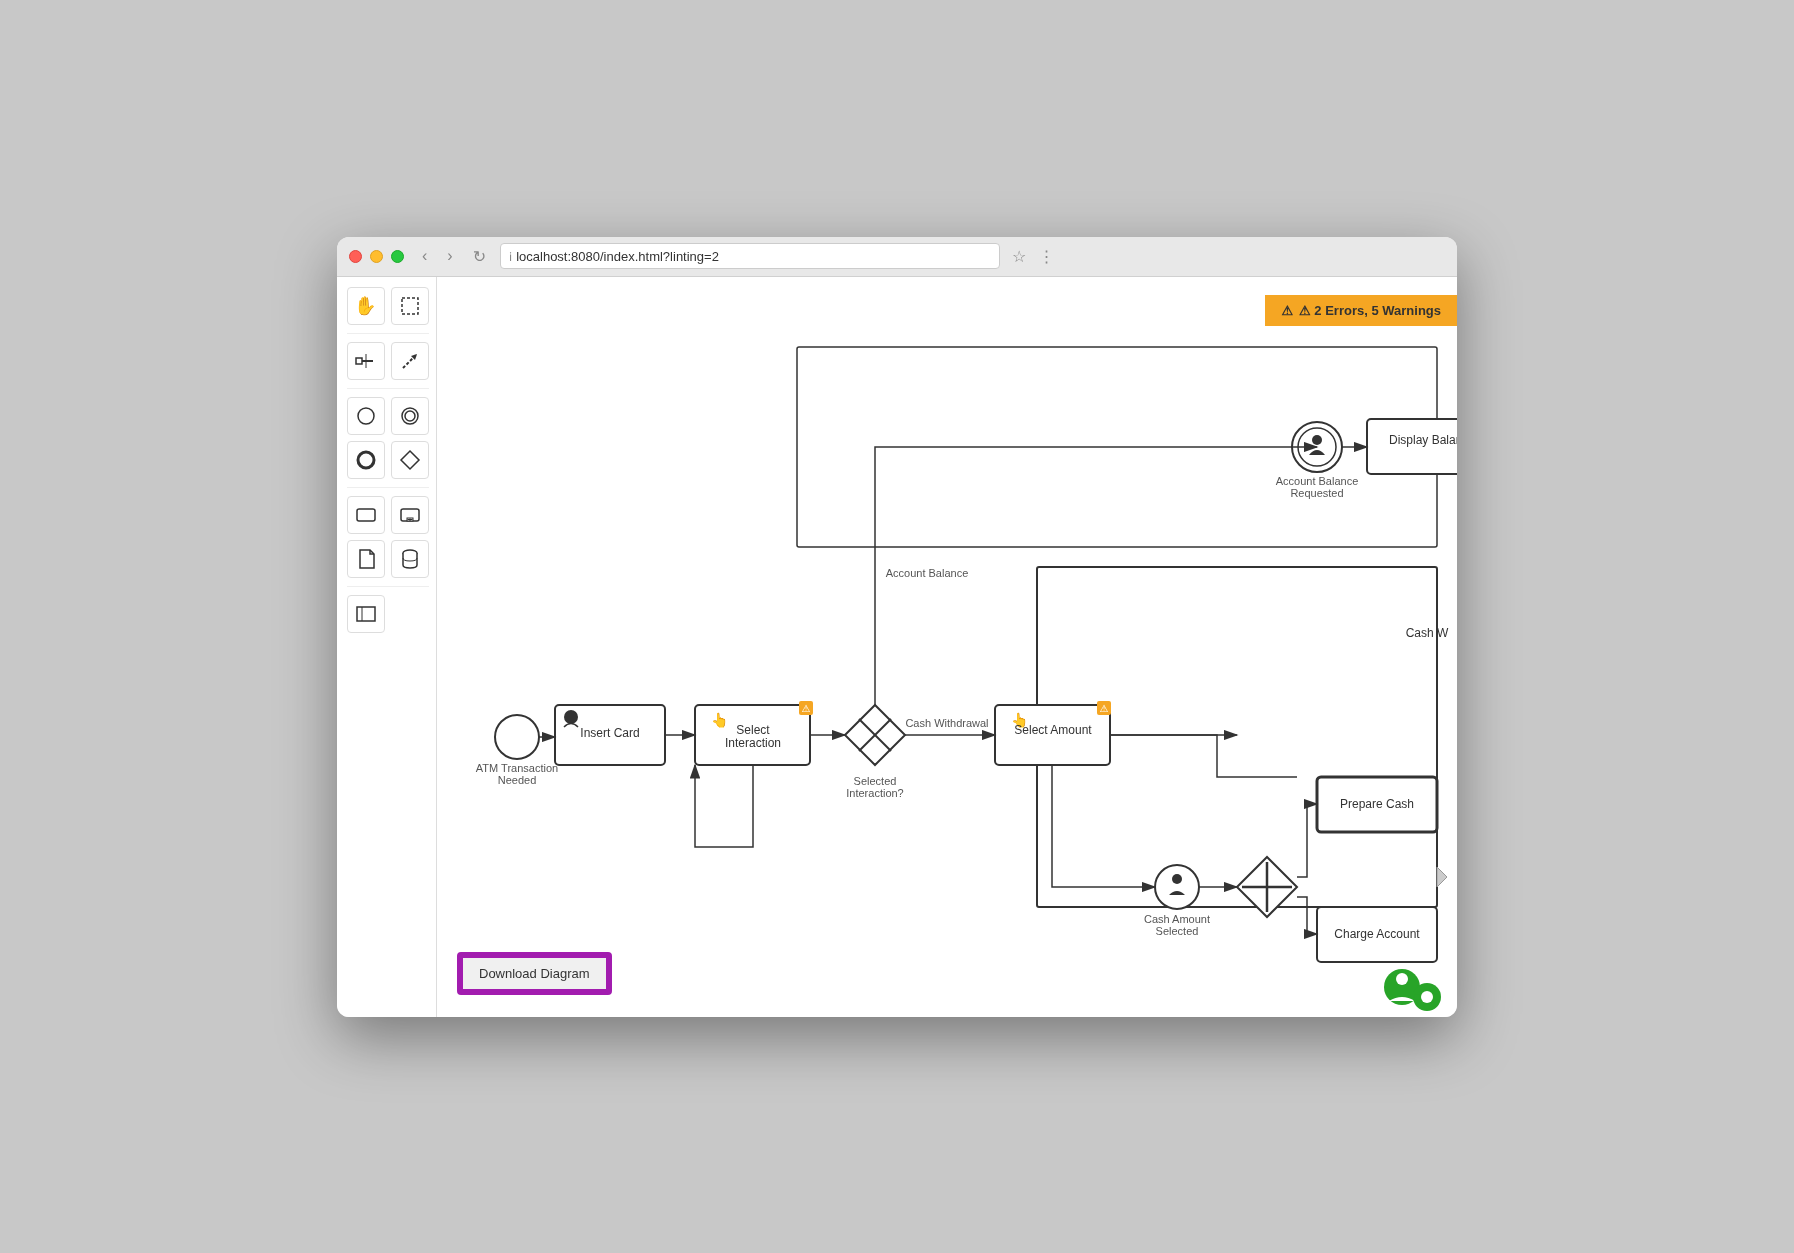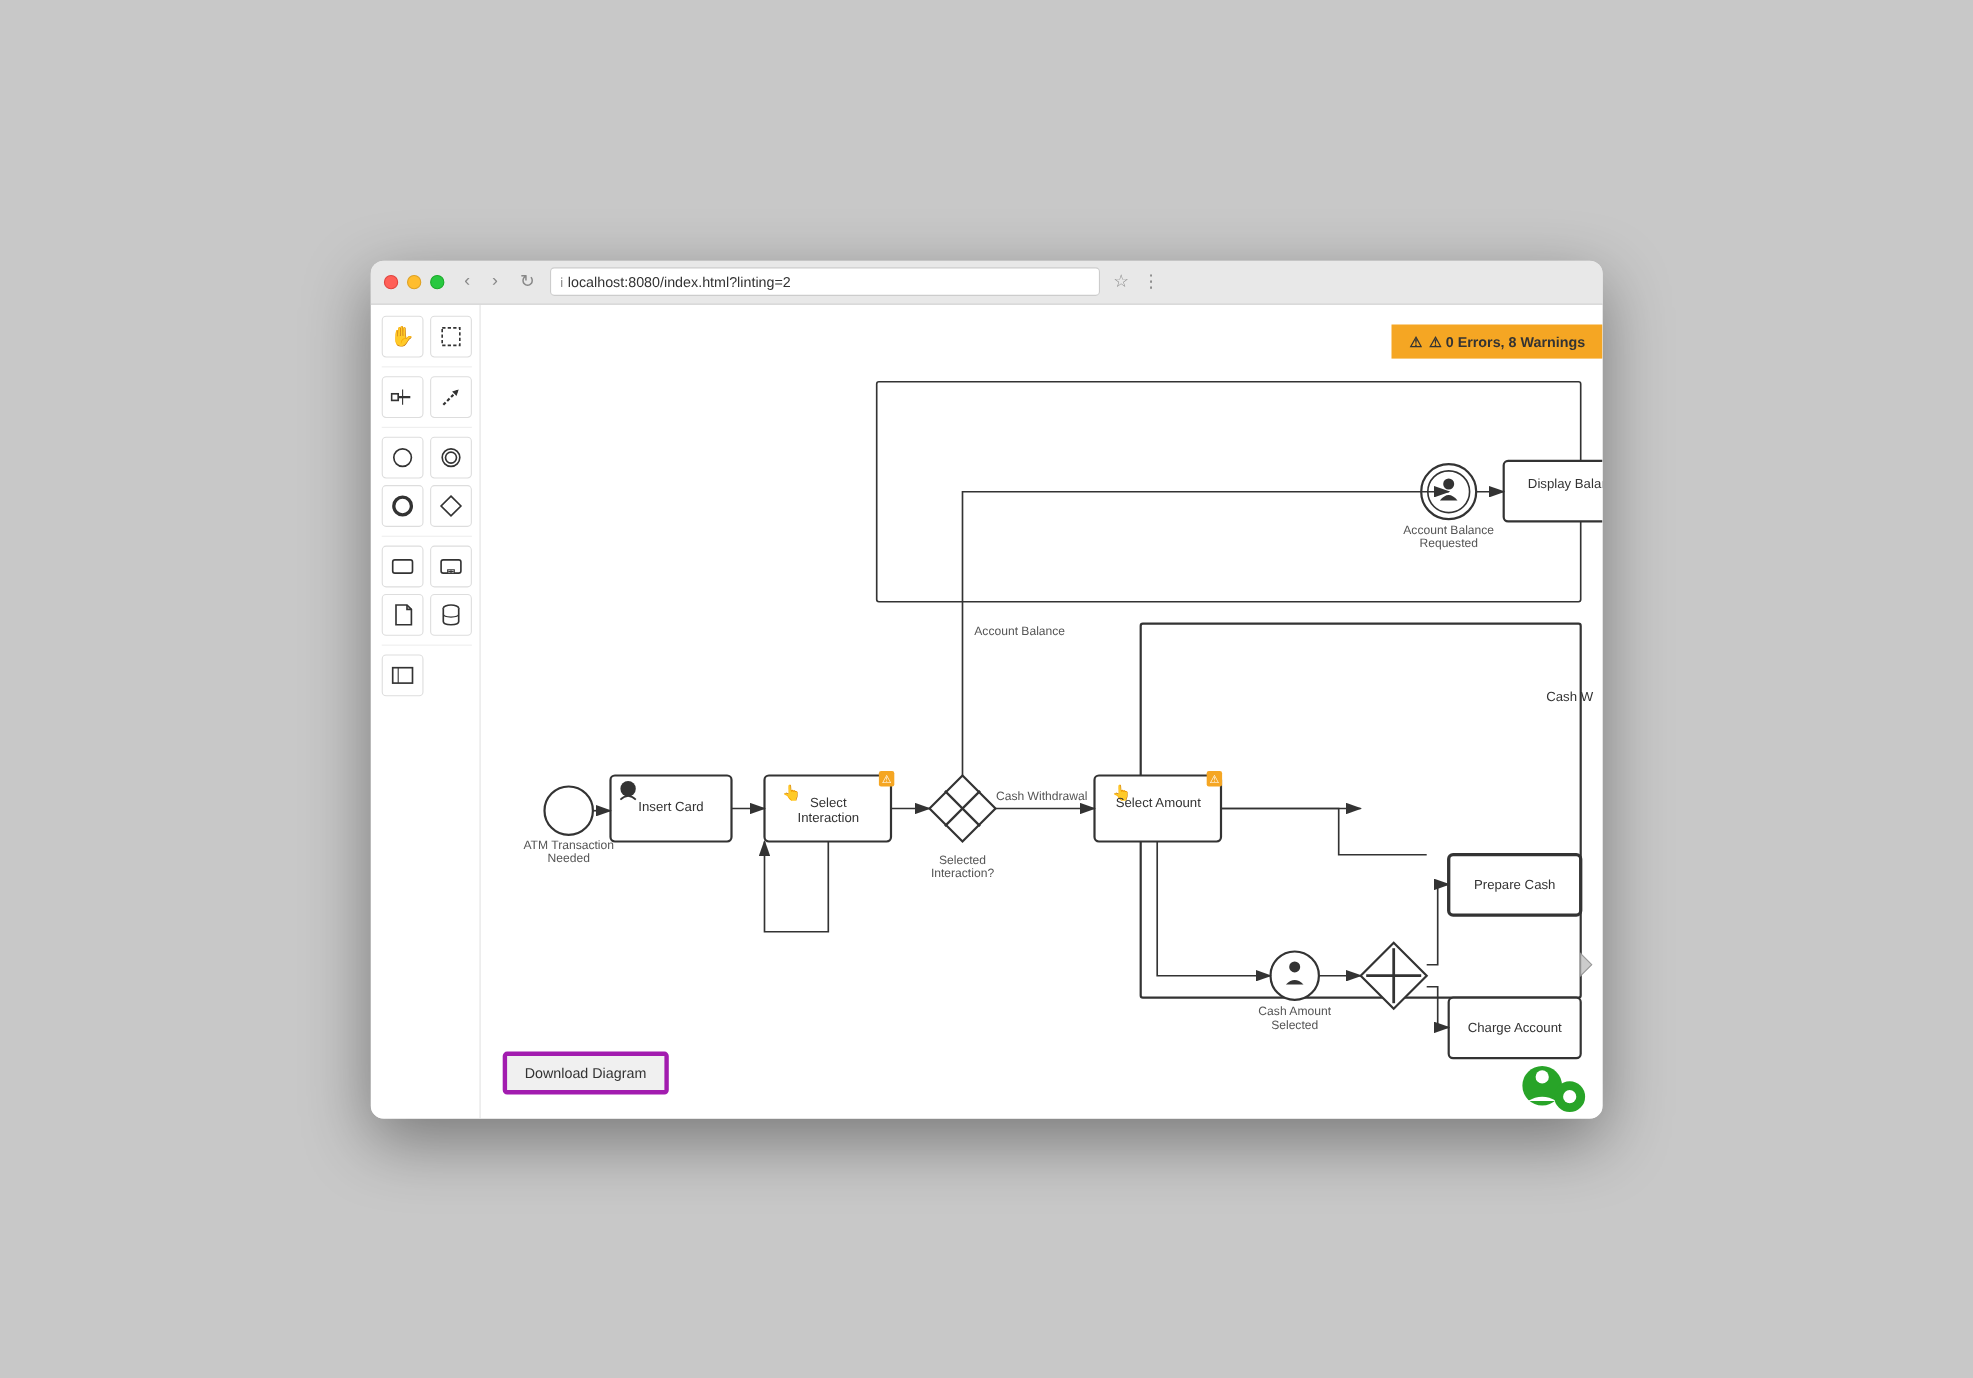--- a/index.html
+++ b/index.html
@@ -132,21 +132,21 @@
       display: flex;
       align-items: center;
       gap: 6px;
       z-index: 10;
     }
     .download-btn {
       position: absolute;
       bottom: 22px;
       left: 20px;
       background: #f0f0f0;
-      border: 4px solid #a21caf;
+      border: 6px solid #a21caf;
       border-radius: 4px;
       padding: 8px 16px;
       font-size: 13px;
       cursor: pointer;
       color: #333;
     }
     svg.bpmn-diagram {
       position: absolute;
       top: 0; left: 0;
       width: 100%;
@@ -267,21 +267,21 @@
             <rect x="2" y="4" width="18" height="14" fill="white" stroke="#333" stroke-width="1.5"></rect>
             <line x1="7" y1="4" x2="7" y2="18" stroke="#333" stroke-width="1"></line>
           </svg>
       </button>
     </div>
 
     <div class="canvas-area">
 
       <div class="warning-banner">
         <span>⚠</span>
-        <span>⚠ 0 Errors, 8 Warnings</span>
+        <span>⚠ 2 Errors, 5 Warnings</span>
       </div>
 
       <svg class="bpmn-diagram" viewBox="0 0 1020 720">
         <defs>
           <marker id="arrowhead" markerWidth="10" markerHeight="7" refX="9" refY="3.5" orient="auto">
             <polygon points="0 0, 10 3.5, 0 7" fill="#333"></polygon>
           </marker>
           <marker id="arrowhead-back" markerWidth="10" markerHeight="7" refX="9" refY="3.5" orient="auto">
             <polygon points="0 0, 10 3.5, 0 7" fill="#333"></polygon>
           </marker>

